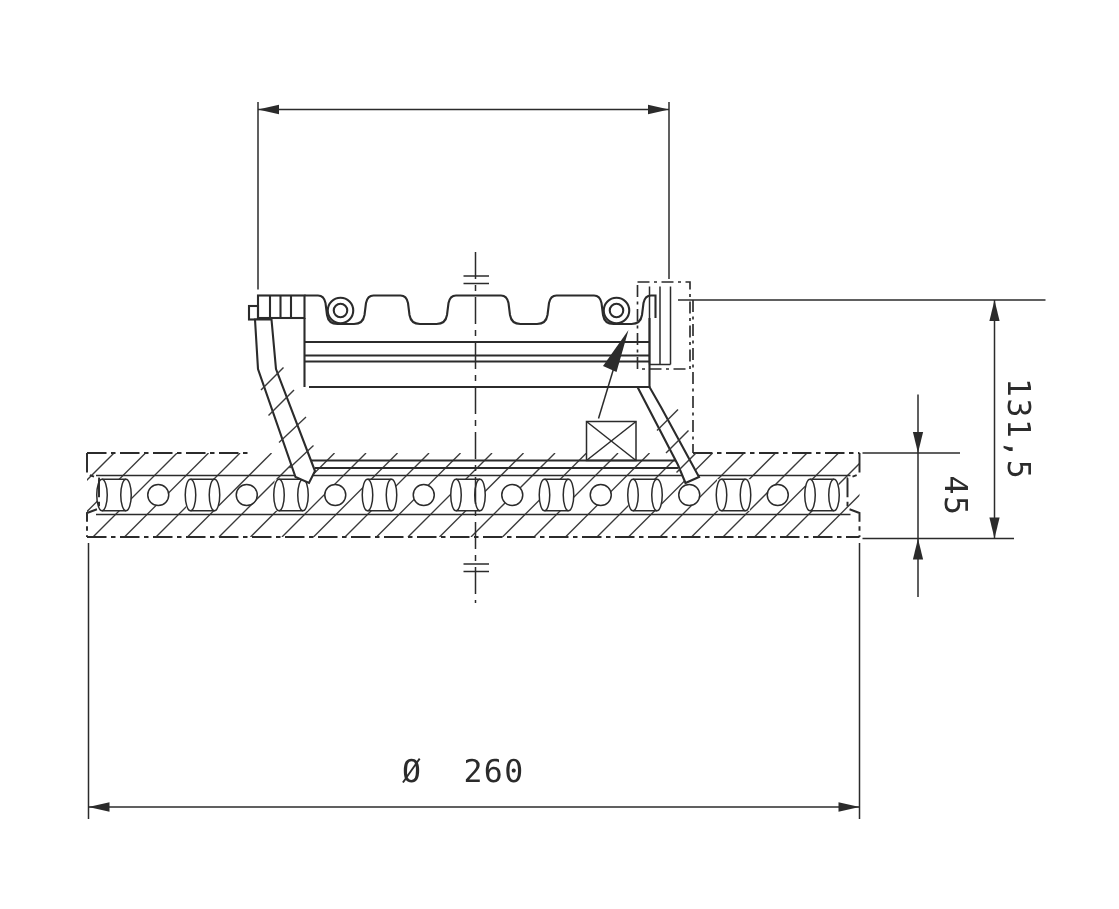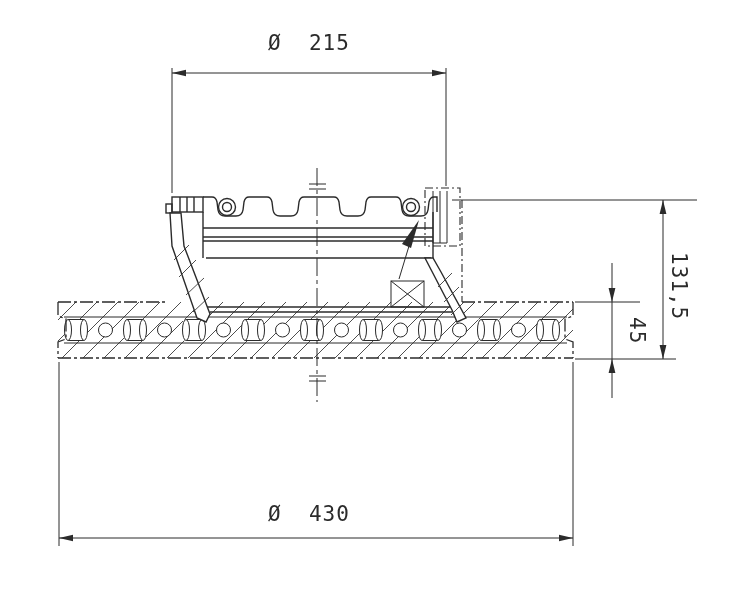--- a/index.html
+++ b/index.html
@@ -231,21 +231,20 @@
       <line class="center" x1="317" y1="168" x2="317" y2="402"></line>
       <g class="thin">
         <line x1="309" y1="184" x2="326" y2="184"></line>
         <line x1="309" y1="189" x2="326" y2="189"></line>
         <line x1="309" y1="376" x2="326" y2="376"></line>
         <line x1="309" y1="381" x2="326" y2="381"></line>
       </g>
     </g>
   </svg>
 
-  <div class="dim-text" style="left:268px; top:32px;">Ø  215</div>
-
-  <div class="dim-text" style="left:268px; top:503px;">Ø  430</div>
+
+  <div class="dim-text" style="left:268px; top:503px;">Ø  260</div>
 
   <div class="dim-text vert" style="left:690px; top:252px;">131,5</div>
 
   <div class="dim-text vert" style="left:648px; top:317px;">45</div>
 
 </div>
 
 </body></html>

